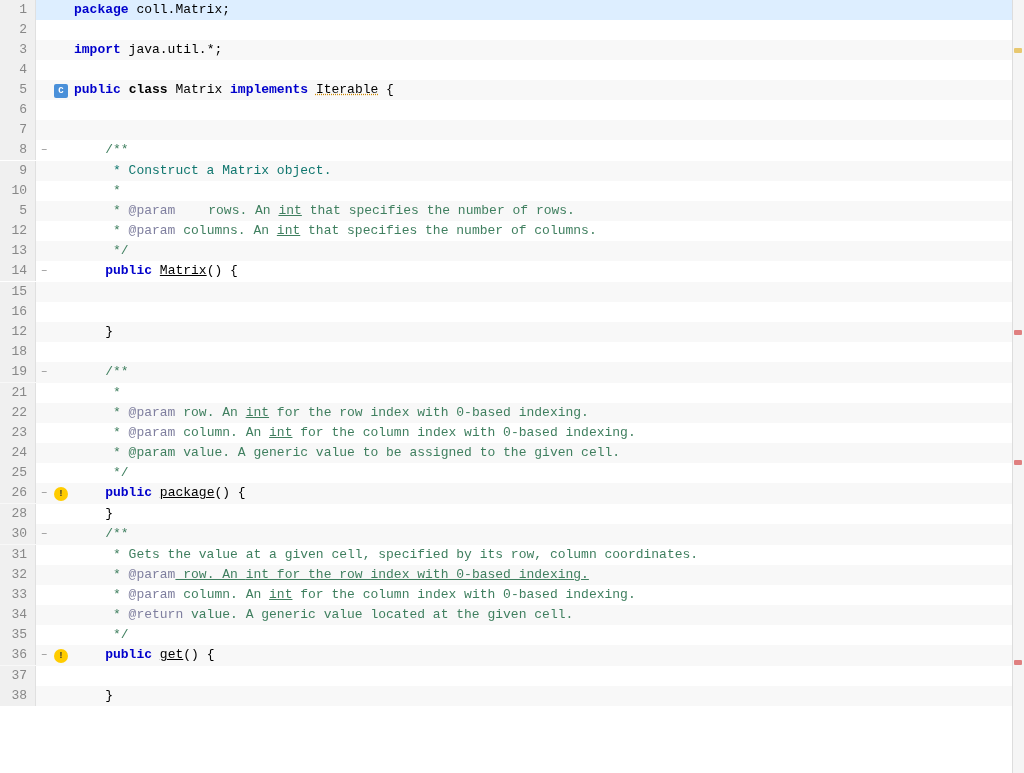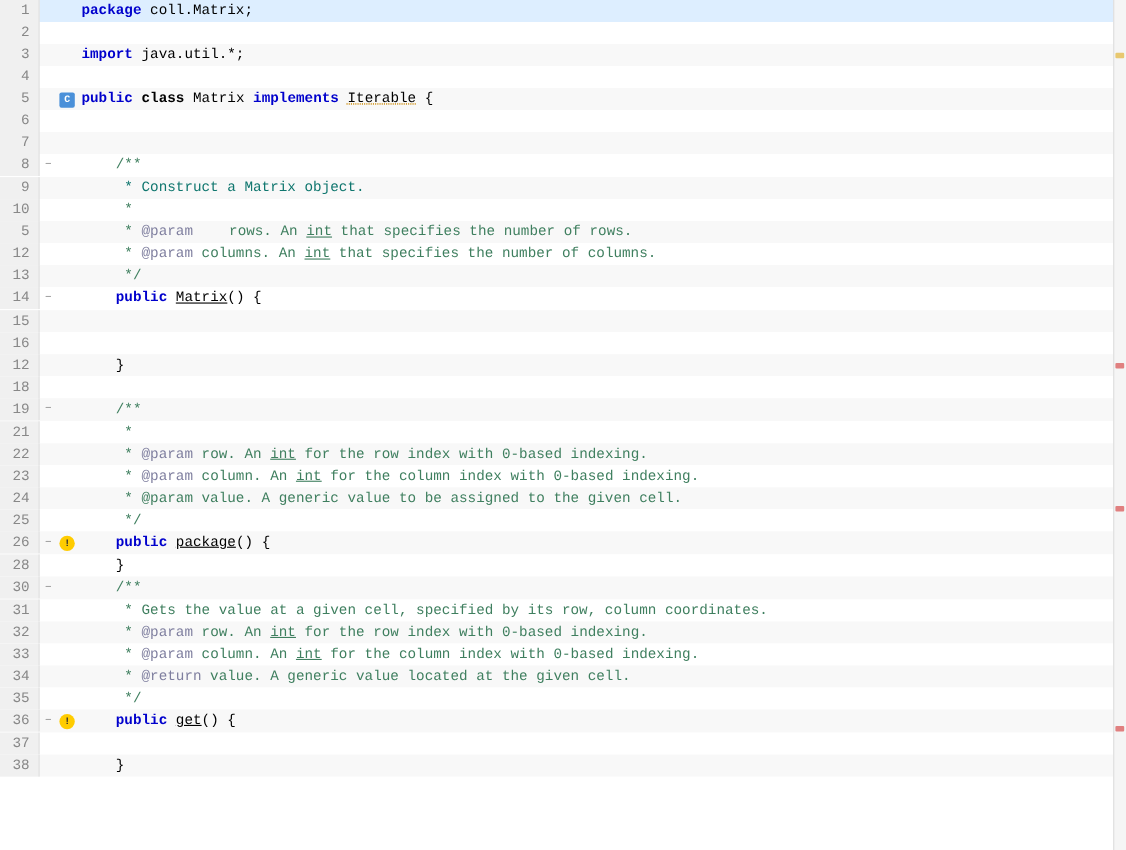--- a/index.html
+++ b/index.html
@@ -277,21 +277,21 @@
       <div class="code-line">
         <div class="line-num">31</div>
         <div class="fold-gutter"></div>
         <div class="icon-gutter"></div>
         <div class="code-content"><span style="color:#3f7f5f;">     * Gets the value at a given cell, specified by its row, column coordinates.</span></div>
       </div>
       <div class="code-line">
         <div class="line-num">32</div>
         <div class="fold-gutter"></div>
         <div class="icon-gutter"></div>
-        <div class="code-content"><span style="color:#3f7f5f;">     * </span><span style="color:#7f7f9f;">@param</span><span style="color:#3f7f5f;"> row. An <span style="text-decoration:underline;">int</span> for the row index with 0-based indexing.</span></div>
+        <div class="code-content"><span style="color:#3f7f5f;">     * </span><span style="color:#7f7f9f;">@param</span><span style="color:#3f7f5f;text-decoration:underline;"> row. An <span style="text-decoration:underline;">int</span> for the row index with 0-based indexing.</span></div>
       </div>
       <div class="code-line">
         <div class="line-num">33</div>
         <div class="fold-gutter"></div>
         <div class="icon-gutter"></div>
         <div class="code-content"><span style="color:#3f7f5f;">     * </span><span style="color:#7f7f9f;">@param</span><span style="color:#3f7f5f;"> column. An <span style="text-decoration:underline;">int</span> for the column index with 0-based indexing.</span></div>
       </div>
       <div class="code-line">
         <div class="line-num">34</div>
         <div class="fold-gutter"></div>

